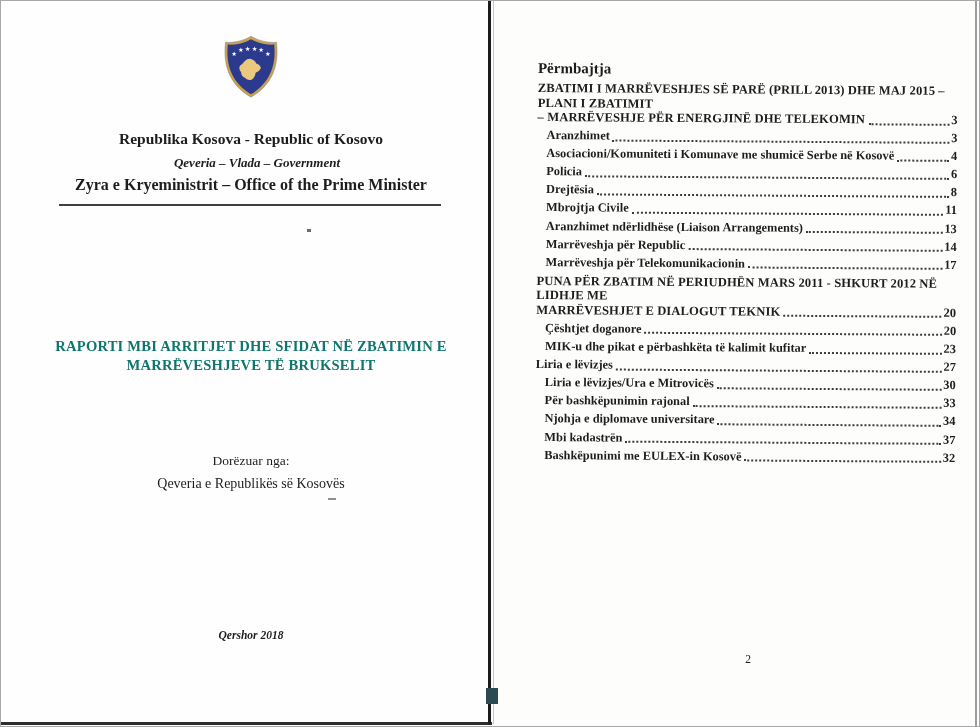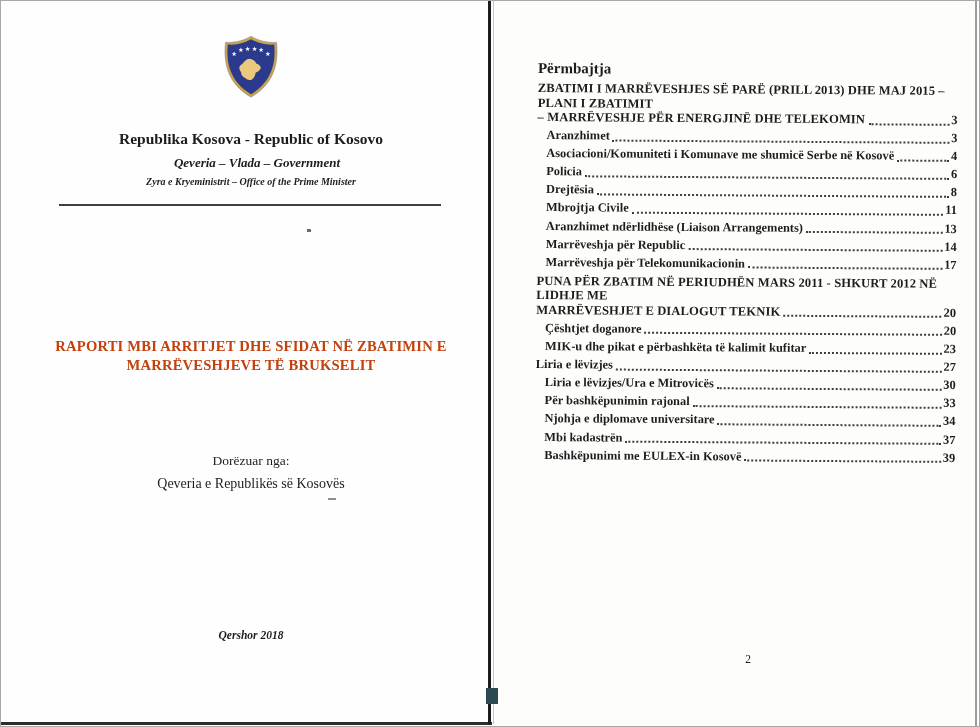--- a/index.html
+++ b/index.html
@@ -8,21 +8,21 @@
     background:#fdfdfc;border:1px solid #a8a8a8;box-sizing:border-box;
     font-family:"Liberation Serif","DejaVu Serif",serif;color:#1d1d1d;overflow:hidden;
   }
   
   .page-left{position:absolute;left:0;top:0;width:488px;height:727px;background:#fefefe;}
   .cover-item{position:absolute;left:0;width:100%;padding-left:12px;box-sizing:border-box;text-align:center;}
   .crest-wrap{top:33px;}
   .inst-title{top:101px;font-size:19px;font-weight:bold;letter-spacing:.2px;}
   .inst-subtitle{top:129px;font-size:15.5px;font-weight:bold;}
   .gov-line{top:154px;font-size:13px;font-weight:bold;font-style:italic;padding-left:24px;}
-  .office-line{top:175px;font-size:10px;font-weight:bold;font-style:italic;}
+  .office-line{top:175px;font-size:16px;font-weight:bold;}
   .rule{position:absolute;left:58px;top:203px;width:382px;height:2px;background:#3f3f3f;}
   .artifact-dot{position:absolute;left:306px;top:228px;width:4px;height:3px;background:#6c6c6c;}
   .report-title{top:336px;font-size:14.6px;font-weight:bold;line-height:19px;letter-spacing:.2px;}
   .submitted-label{top:452px;font-size:13.5px;}
   .submitted-by{top:475px;font-size:14px;}
   .artifact-dash{position:absolute;left:327px;top:497px;width:8px;height:2px;background:#8f8f8f;}
   .cover-date{top:628px;font-size:11.5px;font-style:italic;font-weight:bold;}
   .left-bottom-edge{position:absolute;left:0;top:721px;width:491px;height:3px;background:#2e2e2e;}
   
   .spine{position:absolute;left:487px;top:0;width:3px;height:723px;background:#1b1b1b;}
@@ -64,21 +64,21 @@
       </svg>
     </div>
 
     <div class="cover-item inst-subtitle">Republika Kosova - Republic of Kosovo</div>
     <div class="cover-item gov-line">Qeveria – Vlada – Government</div>
     <div class="cover-item office-line">Zyra e Kryeministrit – Office of the Prime Minister</div>
 
     <div class="rule"></div>
     <div class="artifact-dot"></div>
 
-    <div class="cover-item report-title" style="color: #c2410c;">
+    <div class="cover-item report-title" style="color: #0f766e;">
       <div>RAPORTI MBI ARRITJET DHE SFIDAT NË ZBATIMIN E</div>
       <div>MARRËVESHJEVE TË BRUKSELIT</div>
     </div>
 
     <div class="cover-item submitted-label">Dorëzuar nga:</div>
     <div class="cover-item submitted-by">Qeveria e Republikës së Kosovës</div>
     <div class="artifact-dash"></div>
 
     <div class="cover-item cover-date">Qershor 2018</div>
 
@@ -176,19 +176,19 @@
           <span class="toc-page">34</span>
         </div>
         <div class="toc-row sub">
           <span class="toc-label">Mbi kadastrën</span>
           <span class="dots"></span>
           <span class="toc-page">37</span>
         </div>
         <div class="toc-row sub">
           <span class="toc-label">Bashkëpunimi me EULEX-in Kosovë</span>
           <span class="dots"></span>
-          <span class="toc-page">39</span>
+          <span class="toc-page">32</span>
         </div>
       </div>
   </div>
 
   <div class="page-num">2</div>
 </div>
 
 </body></html>

